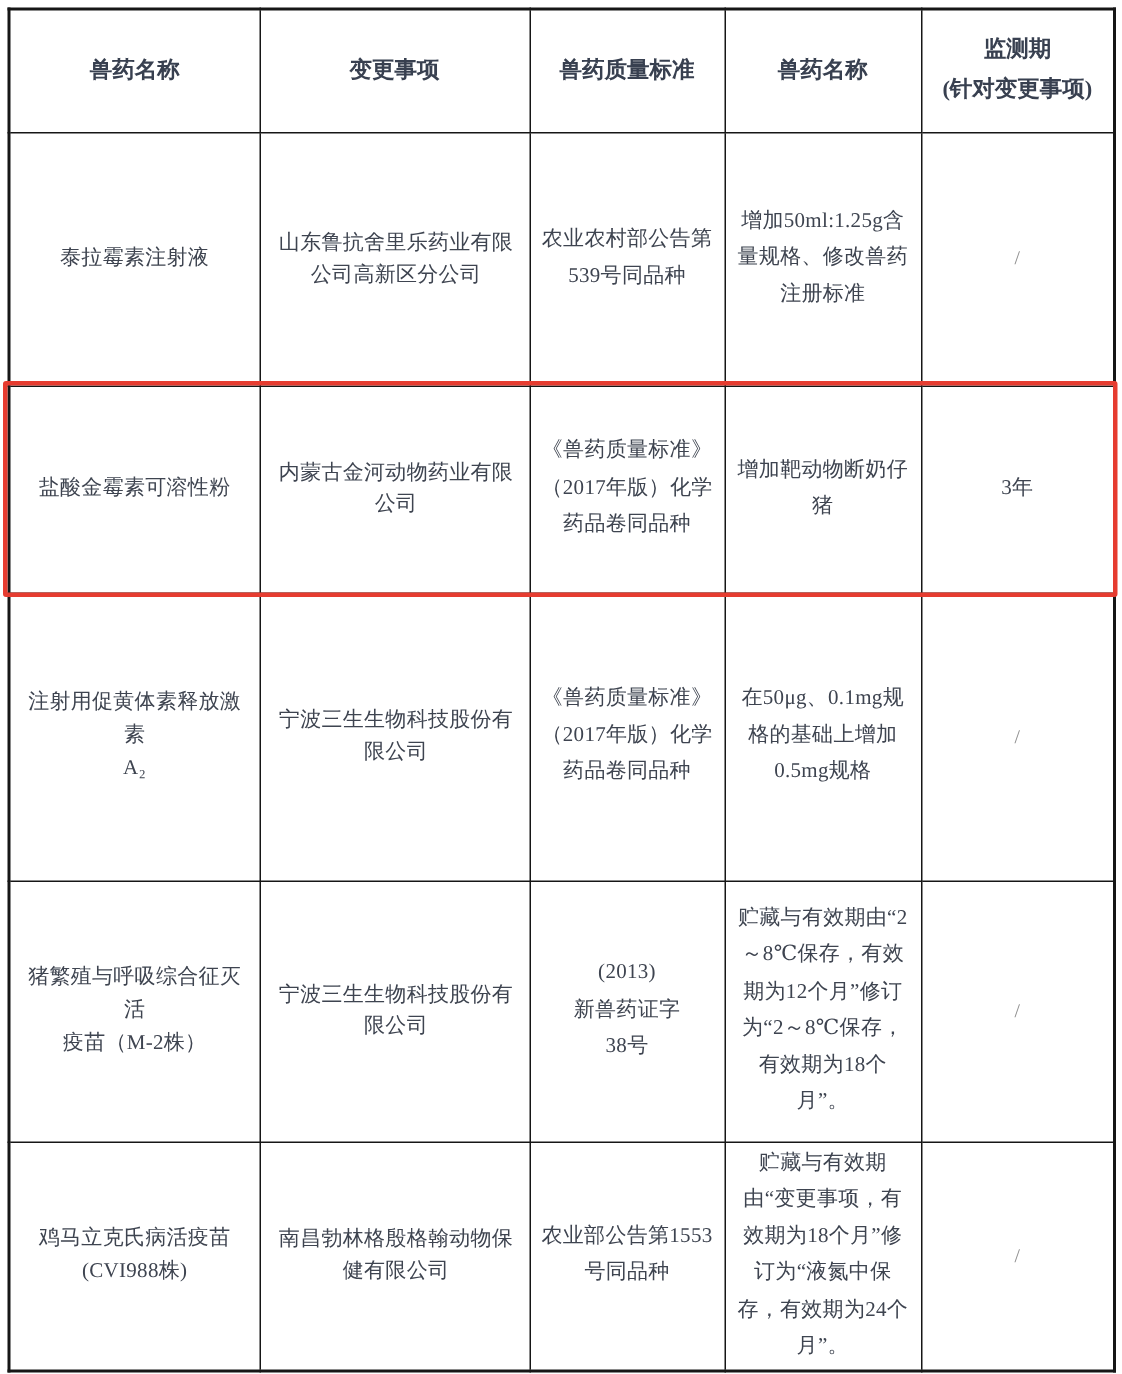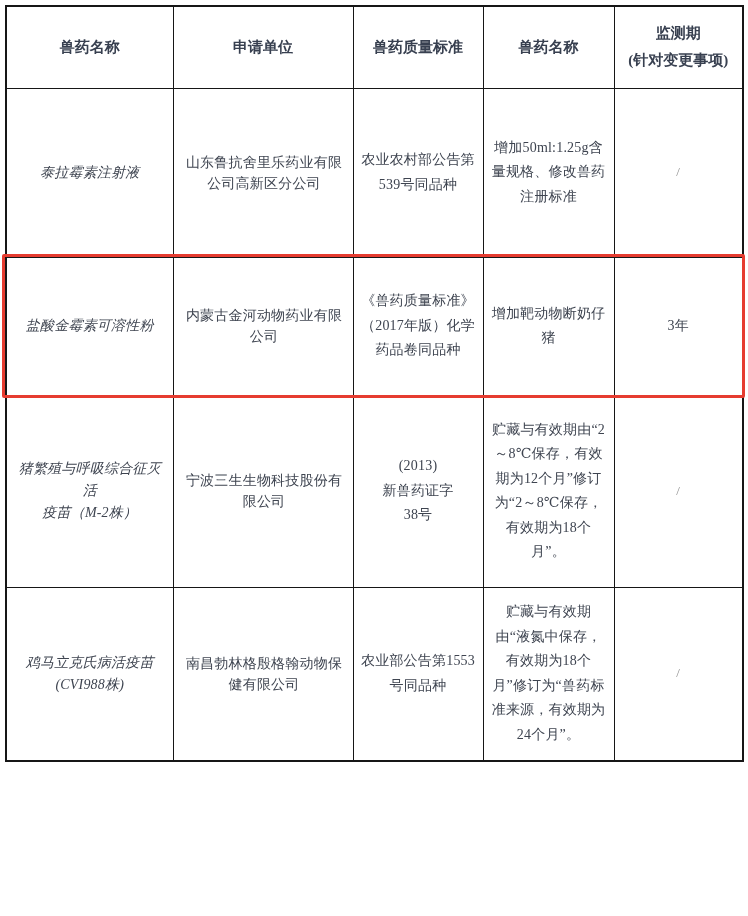--- a/index.html
+++ b/index.html
@@ -12,21 +12,21 @@
     vertical-align:middle;
     text-align:center;
     font-family:"Liberation Serif","DejaVu Serif",serif;
     color:#3e4450;
     padding:2px 7px;
     word-break:break-word;
     overflow:hidden;
   }
   th{font-size:15px;font-weight:bold;line-height:1.8;color:#384050;}
   td{font-size:14px;line-height:1.75;letter-spacing:0.2px;}
-  td.col-0{line-height:1.55;font-style:italic;}
+  td.col-0{line-height:1.55;}
   td.col-1{text-align:center;line-height:1.5;padding:2px 5px 2px 7px;}
   td.col-4{line-height:1.6;}
   td.slash{color:#8e8e8e;font-size:13px;}
   thead tr{height:82px;}
   tbody tr:nth-child(1){height:169px;}
   tbody tr:nth-child(2){height:138px;}
   tbody tr:nth-child(3){height:192px;}
   tbody tr:nth-child(4){height:174px;}
   tbody tr:nth-child(5){height:151px;}
   .highlight-box{
@@ -45,21 +45,21 @@
     <colgroup>
       <col style="width:167px">
       <col style="width:180px">
       <col style="width:130px">
       <col style="width:131px">
       <col style="width:129px">
     </colgroup>
     <thead>
       <tr>
           <th class="col-0">兽药名称</th>
-          <th class="col-1">申请单位</th>
+          <th class="col-1">变更事项</th>
           <th class="col-2">兽药质量标准</th>
           <th class="col-3">兽药名称</th>
           <th class="col-4">监测期
 (针对变更事项)</th>
         </tr>
     </thead>
     <tbody>
         <tr>
           <td class="col-0">泰拉霉素注射液</td>
           <td class="col-1">山东鲁抗舍里乐药业有限公司高新区分公司</td>
@@ -68,33 +68,41 @@
           <td class="col-4 slash">/</td>
         </tr>
         <tr>
           <td class="col-0">盐酸金霉素可溶性粉</td>
           <td class="col-1">内蒙古金河动物药业有限公司</td>
           <td class="col-2">《兽药质量标准》（2017年版）化学药品卷同品种</td>
           <td class="col-3">增加靶动物断奶仔猪</td>
           <td class="col-4">3年</td>
         </tr>
         <tr>
+          <td class="col-0">注射用促黄体素释放激素
+A₂</td>
+          <td class="col-1">宁波三生生物科技股份有限公司</td>
+          <td class="col-2">《兽药质量标准》（2017年版）化学药品卷同品种</td>
+          <td class="col-3">在50μg、0.1mg规格的基础上增加0.5mg规格</td>
+          <td class="col-4 slash">/</td>
+        </tr>
+        <tr>
           <td class="col-0">猪繁殖与呼吸综合征灭活
 疫苗（M-2株）</td>
           <td class="col-1">宁波三生生物科技股份有限公司</td>
           <td class="col-2">(2013)
 新兽药证字
 38号</td>
           <td class="col-3">贮藏与有效期由“2～8℃保存，有效期为12个月”修订为“2～8℃保存，有效期为18个月”。</td>
           <td class="col-4 slash">/</td>
         </tr>
         <tr>
           <td class="col-0">鸡马立克氏病活疫苗
 (CVI988株)</td>
           <td class="col-1">南昌勃林格殷格翰动物保健有限公司</td>
           <td class="col-2">农业部公告第1553号同品种</td>
-          <td class="col-3">贮藏与有效期由“液氮中保存，有效期为18个月”修订为“兽药标准来源，有效期为24个月”。</td>
+          <td class="col-3">贮藏与有效期由“变更事项，有效期为18个月”修订为“液氮中保存，有效期为24个月”。</td>
           <td class="col-4 slash">/</td>
         </tr>
       </tbody>
   </table>
   <div class="highlight-box" style="border-color: rgb(230, 60, 48); top: 249px; height: 138px;"></div>
 </div>
 
 </body></html>

